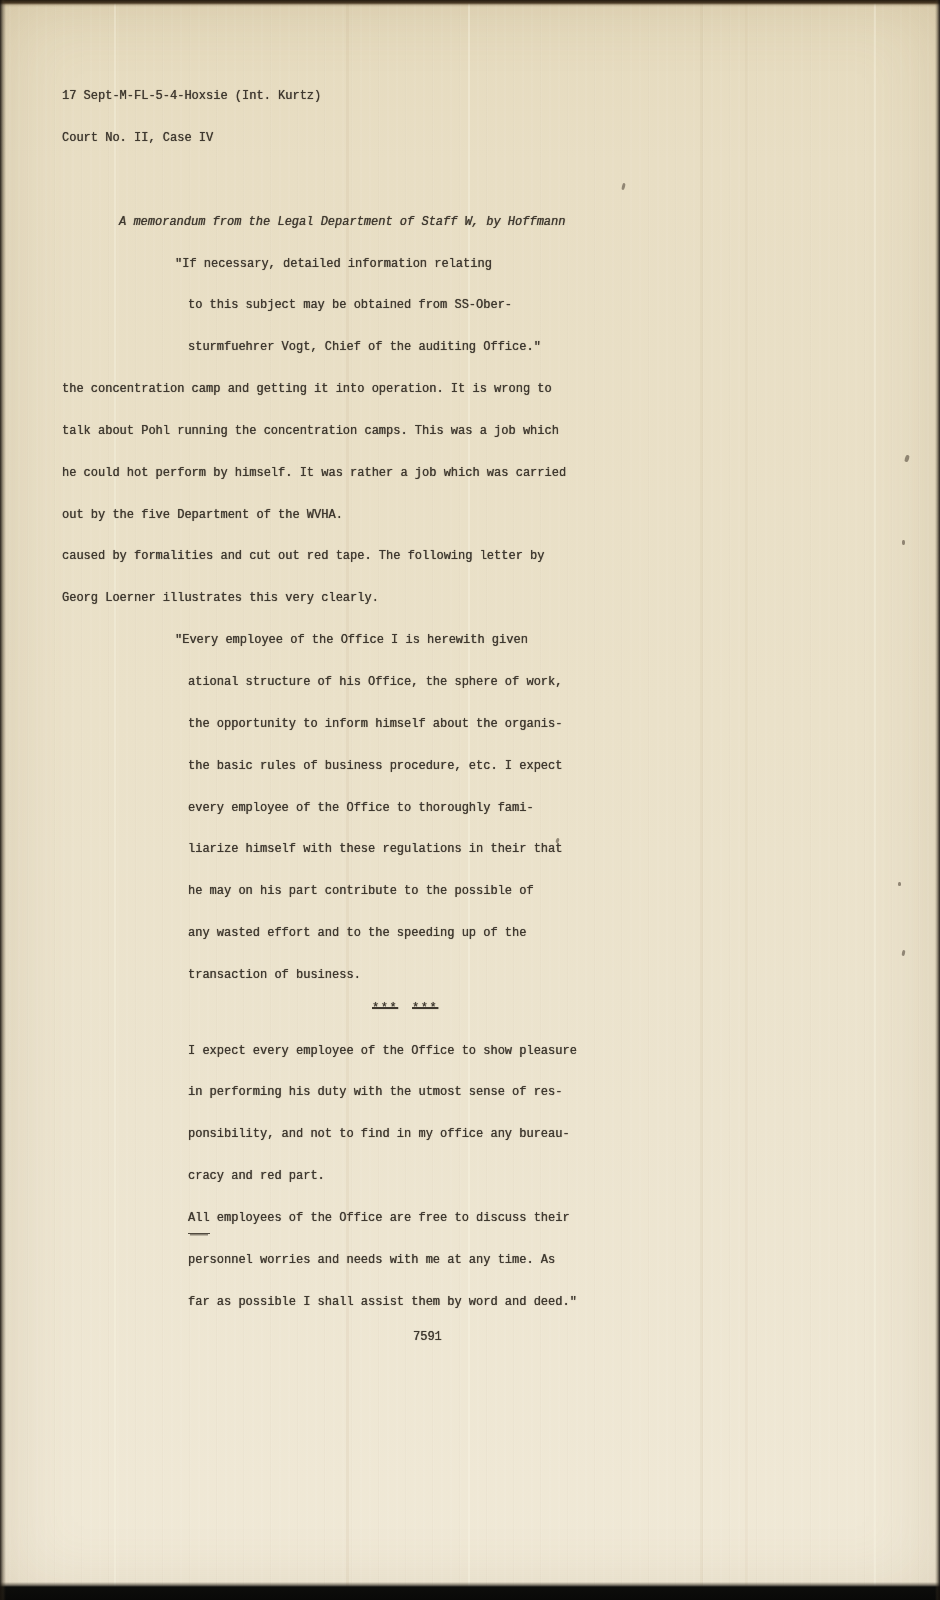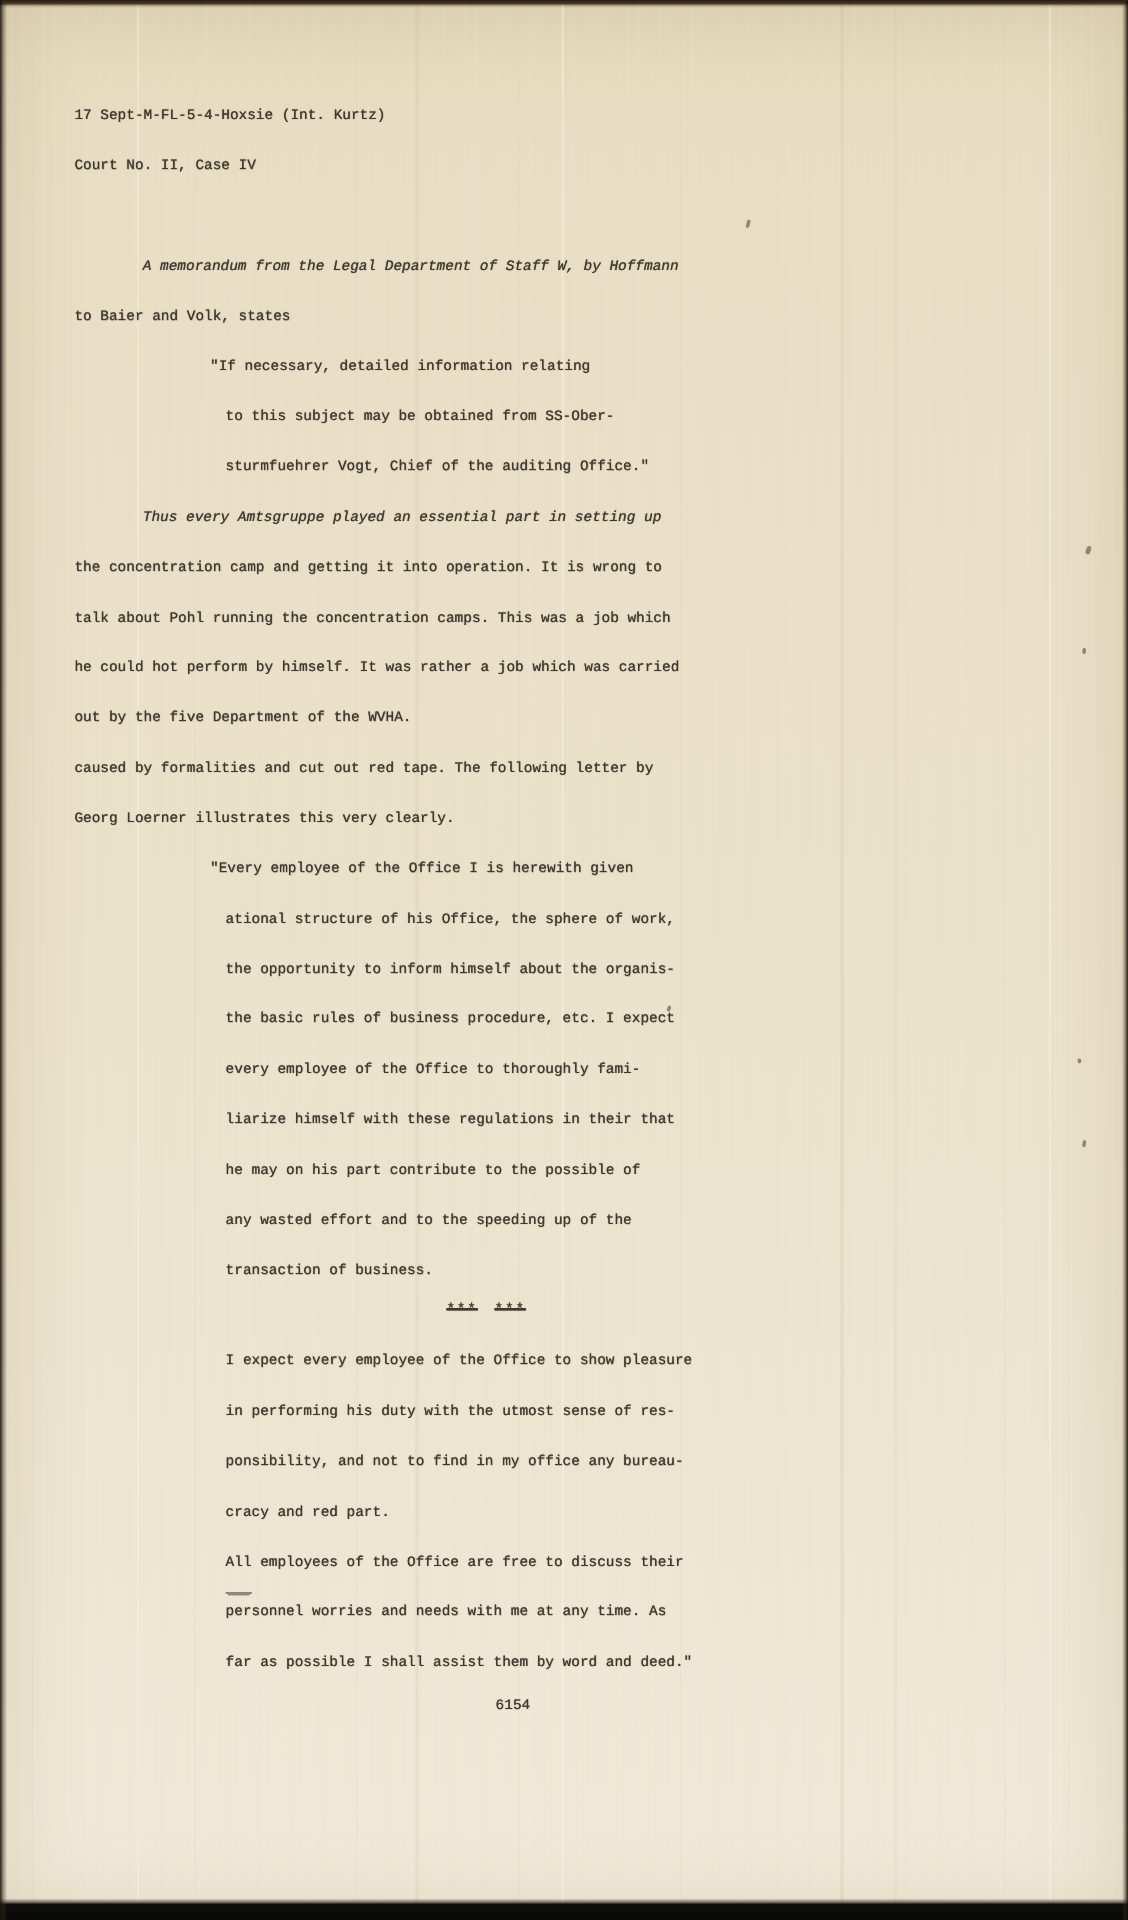--- a/index.html
+++ b/index.html
@@ -53,21 +53,21 @@
   }
   .ln { min-height:41.85px; }
   .indent { text-indent:57px;font-style:italic; }
   .quote { margin-left:126px; }
   .hang { text-indent:-13px; }
   .gap-top { margin-top:42px; }
   .sep { margin-top:-9px; margin-bottom:1px; margin-left:310px; }
   .sep span { text-decoration: line-through; text-decoration-thickness:1.5px; letter-spacing:1.5px; }
   .sep .g1 { margin-right:14px; }
   .pagenum { margin-top:-6px; margin-left:351px; }
-  .u { border-bottom:1.6px solid rgba(62,55,45,0.9); padding-bottom:18px;
+  .u { border-bottom:1.6px solid rgba(62,55,45,0.9); padding-bottom:8px;
        box-shadow: 0 3.5px 0 -2px rgba(62,55,45,0.55); }
   .speck {
     position:absolute; background: rgba(72,62,50,0.55); border-radius:40%;
     pointer-events:none;
   }
 </style>
 </head>
 <body>
 
 <div class="page">
@@ -78,27 +78,25 @@
   <div class="streak light" style="left:468px"></div>
   <div class="streak" style="left:700px; opacity:.6"></div>
   <div class="streak" style="left:745px; opacity:.45"></div>
   <div class="streak light" style="left:874px"></div>
 
   <div class="content">
     <div class="ln">17 Sept-M-FL-5-4-Hoxsie (Int. Kurtz)</div>
     <div class="ln">Court No. II, Case IV</div>
 
     <div class="ln indent gap-top">A memorandum from the Legal Department of Staff W, by Hoffmann</div>
-    <div class="ln">to Baier and Volk, states</div>
 
     <div class="ln quote hang">"If necessary, detailed information relating</div>
     <div class="ln quote">to this subject may be obtained from SS-Ober-</div>
     <div class="ln quote">sturmfuehrer Vogt, Chief of the auditing Office."</div>
 
-    <div class="ln indent">Thus every Amtsgruppe played an essential part in setting up</div>
     <div class="ln">the concentration camp and getting it into operation. It is wrong to</div>
     <div class="ln">talk about Pohl running the concentration camps. This was a job which</div>
     <div class="ln">he could hot perform by himself. It was rather a job which was carried</div>
     <div class="ln">out by the five Department of the WVHA.</div>
 
     <div class="ln">caused by formalities and cut out red tape. The following letter by</div>
     <div class="ln">Georg Loerner illustrates this very clearly.</div>
 
     <div class="ln quote hang">"Every employee of the Office I is herewith given</div>
     <div class="ln quote">ational structure of his Office, the sphere of work,</div>
@@ -117,21 +115,21 @@
     <div class="ln quote">I expect every employee of the Office to show pleasure</div>
     <div class="ln quote">in performing his duty with the utmost sense of res-</div>
     <div class="ln quote">ponsibility, and not to find in my office any bureau-</div>
     <div class="ln quote">cracy and red part.</div>
 
     <div class="ln quote"><span class="u">All</span><span> employees of the Office are free to discuss their</span></div>
 
     <div class="ln quote">personnel worries and needs with me at any time. As</div>
     <div class="ln quote">far as possible I shall assist them by word and deed."</div>
 
-    <div class="ln pagenum">6154</div>
+    <div class="ln pagenum">7591</div>
   </div>
 
   <div class="speck" style="left:622px; top:183px; width:3px; height:7px; transform:rotate(14deg)"></div>
   <div class="speck" style="left:905px; top:455px; width:4px; height:7px; transform:rotate(18deg)"></div>
   <div class="speck" style="left:902px; top:540px; width:3px; height:5px"></div>
   <div class="speck" style="left:898px; top:882px; width:3px; height:4px"></div>
   <div class="speck" style="left:902px; top:950px; width:3px; height:6px; transform:rotate(12deg)"></div>
   <div class="speck" style="left:556px; top:838px; width:3px; height:5px; transform:rotate(20deg)"></div>
 
   <div class="edge-top"></div>

